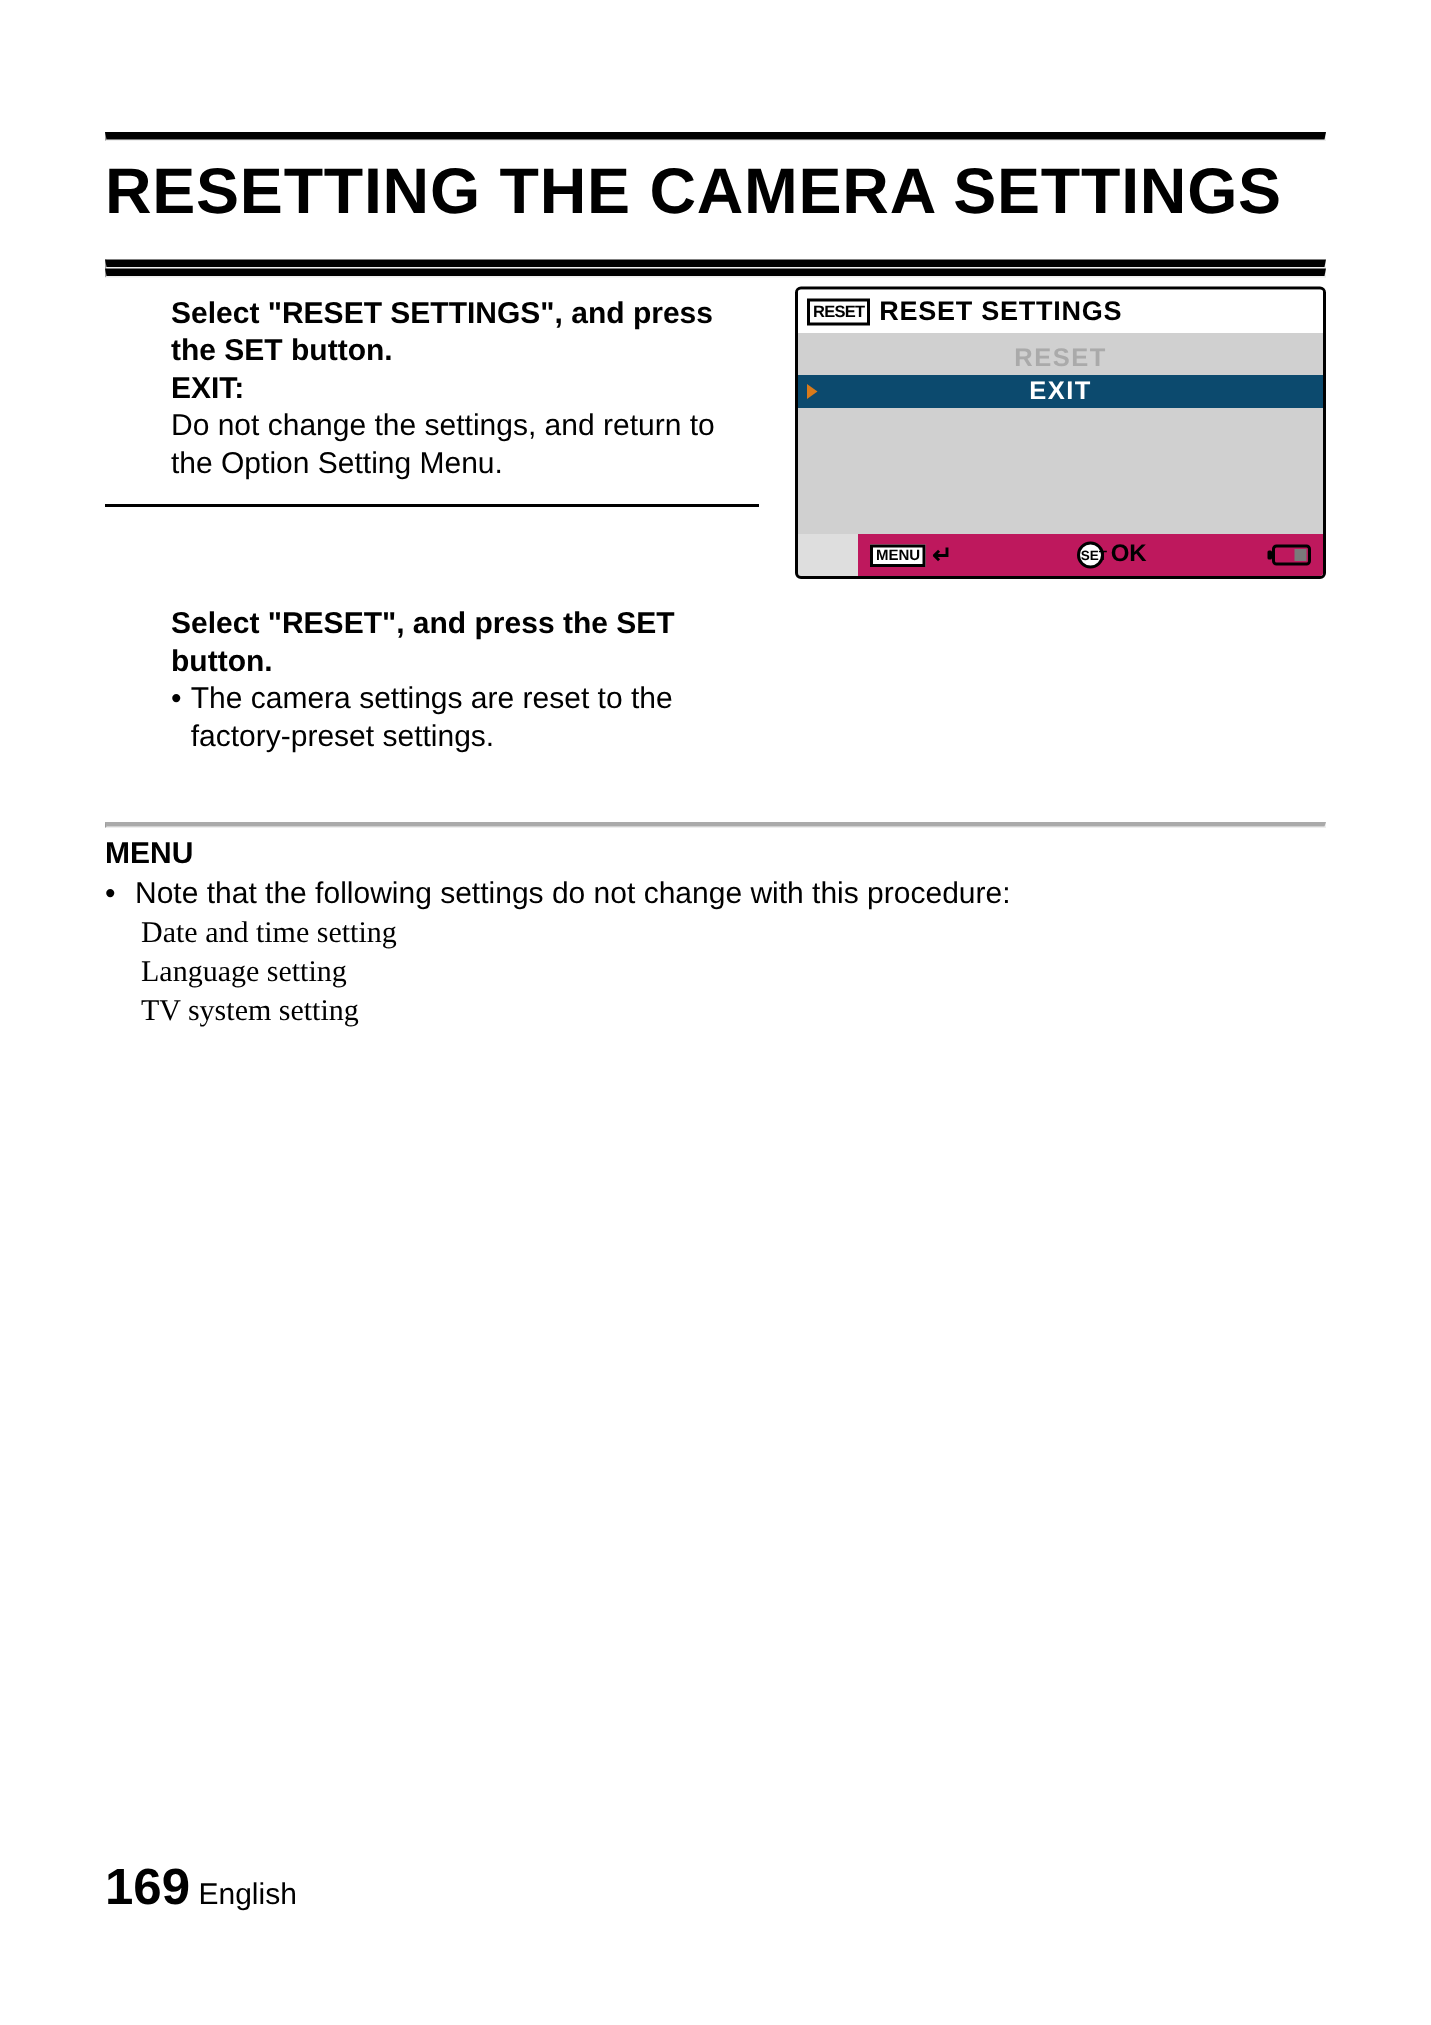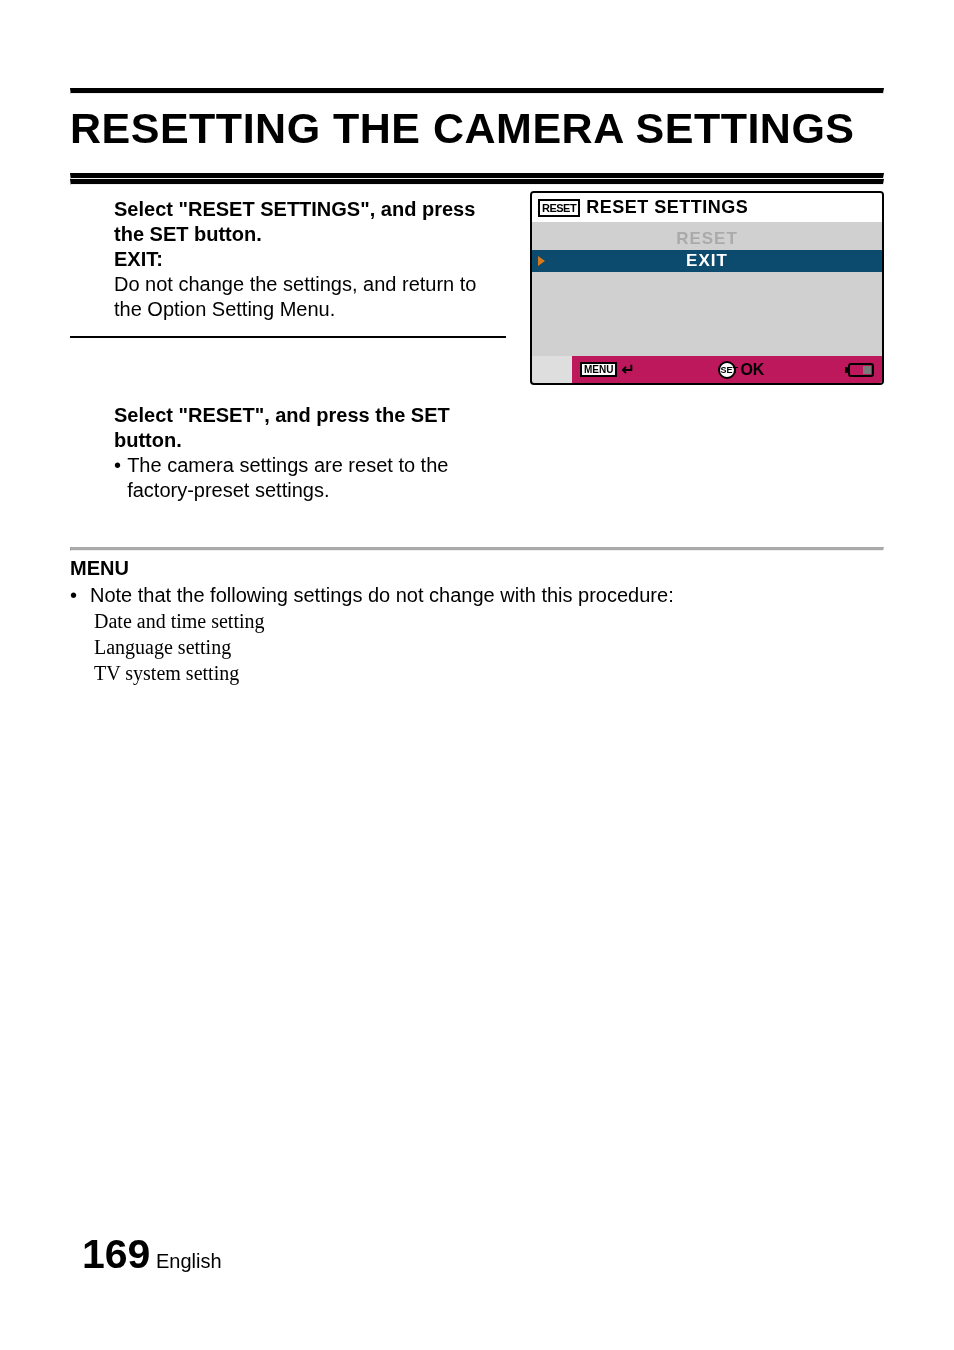--- a/index.html
+++ b/index.html
@@ -35,21 +35,21 @@
     .osd-list .spacer { height: 18px; }
     .osd-footer { background: #be185d; display: flex; align-items: center; justify-content: space-between; padding: 4px 8px; font-weight: 900; font-size: 16px; margin-left: 40px; }
     .osd-footer .left, .osd-footer .mid, .osd-footer .right { display: flex; align-items: center; gap: 4px; }
     .menu-badge { border: 2px solid #000; font-size: 10px; font-weight: 900; padding: 0 2px; background: #fff; }
     .return-icon { font-size: 16px; }
     .set-badge { border: 2px solid #000; border-radius: 50%; font-size: 9px; font-weight: 700; width: 18px; height: 18px; line-height: 14px; text-align: center; background: #fff; }
     .batt { width: 26px; height: 14px; border: 2px solid #000; border-radius: 3px; position: relative; display: inline-block; }
     .batt::after { content: ''; position: absolute; left: -5px; top: 2px; width: 3px; height: 6px; background: #000; border-radius: 1px; }
     .batt .fill { position: absolute; right: 1px; top: 1px; width: 8px; height: 8px; background: #7a7a7a; }
     .footer { position: absolute; bottom: 72px; left: 70px; font-size: 20px; }
-    .footer .pg { font-size: 41px; font-weight: 900; margin-left: 12px; }
+    .footer .pg { font-size: 34px; font-weight: 900; }
   </style>
 </head>
 <body>
 
 <div class="page">
   <hr class="rule-heavy">
   <h1 class="title">RESETTING THE CAMERA SETTINGS</h1>
   <hr class="rule-heavy">
 
 

